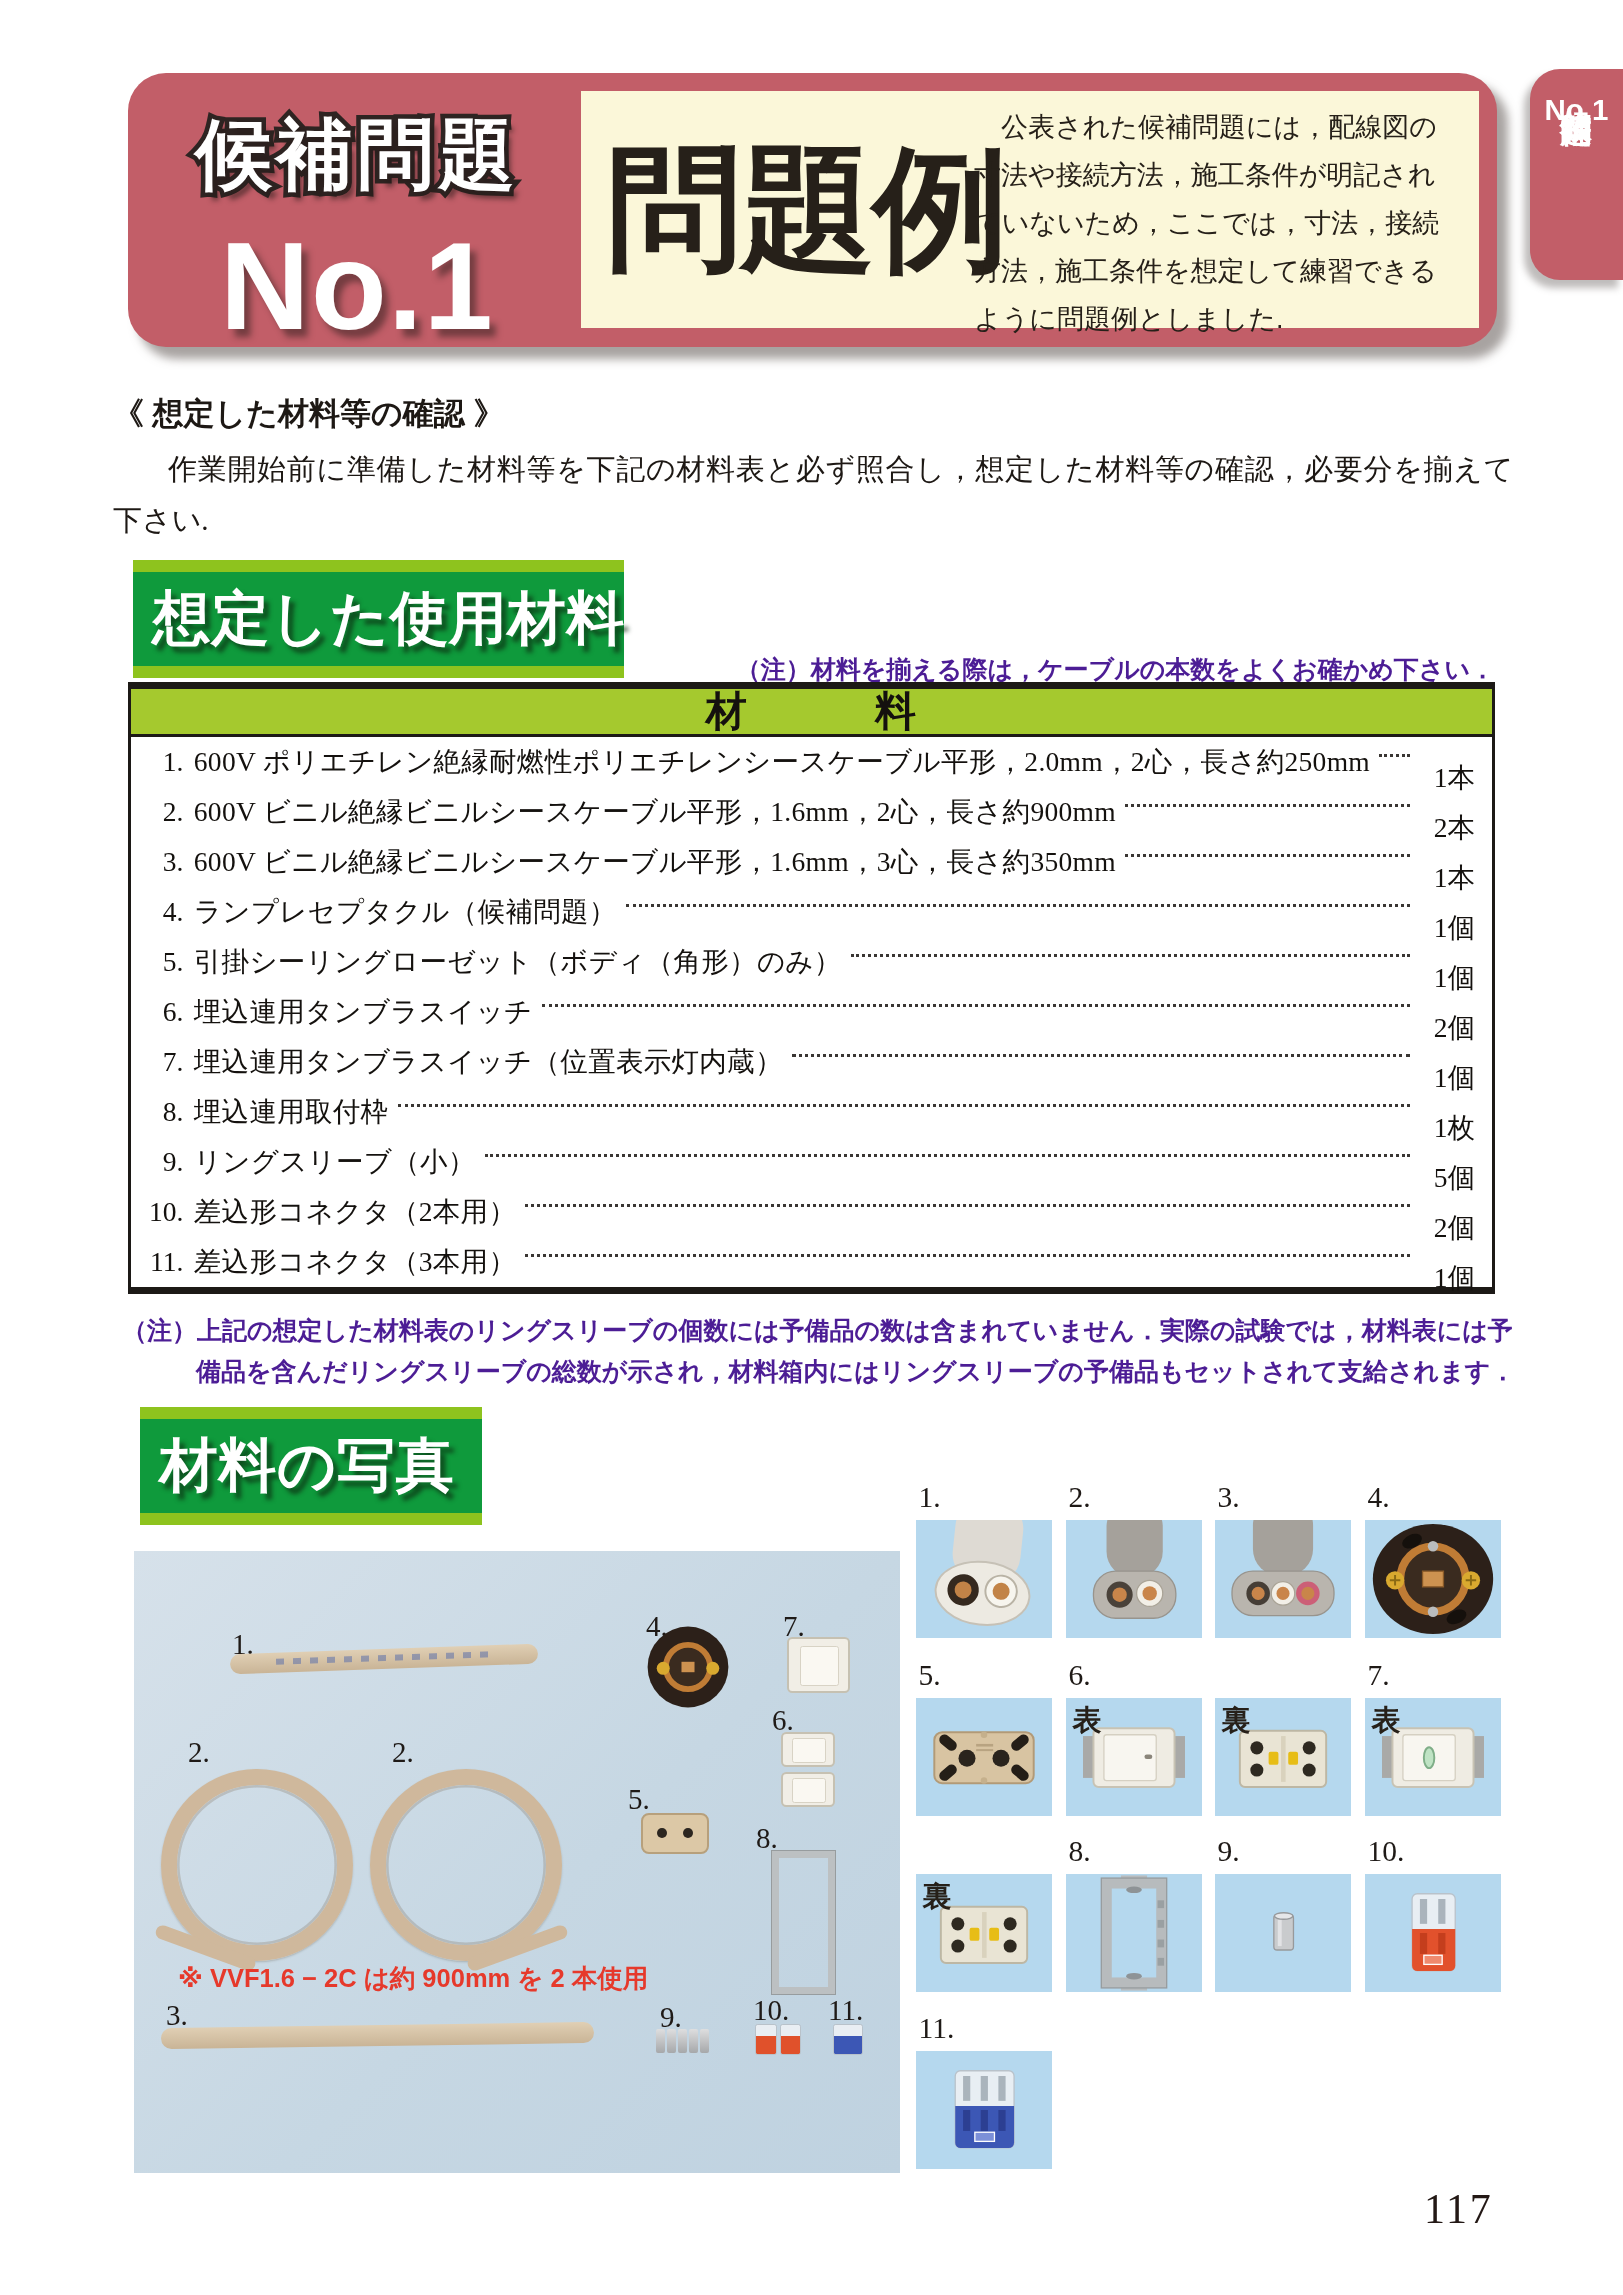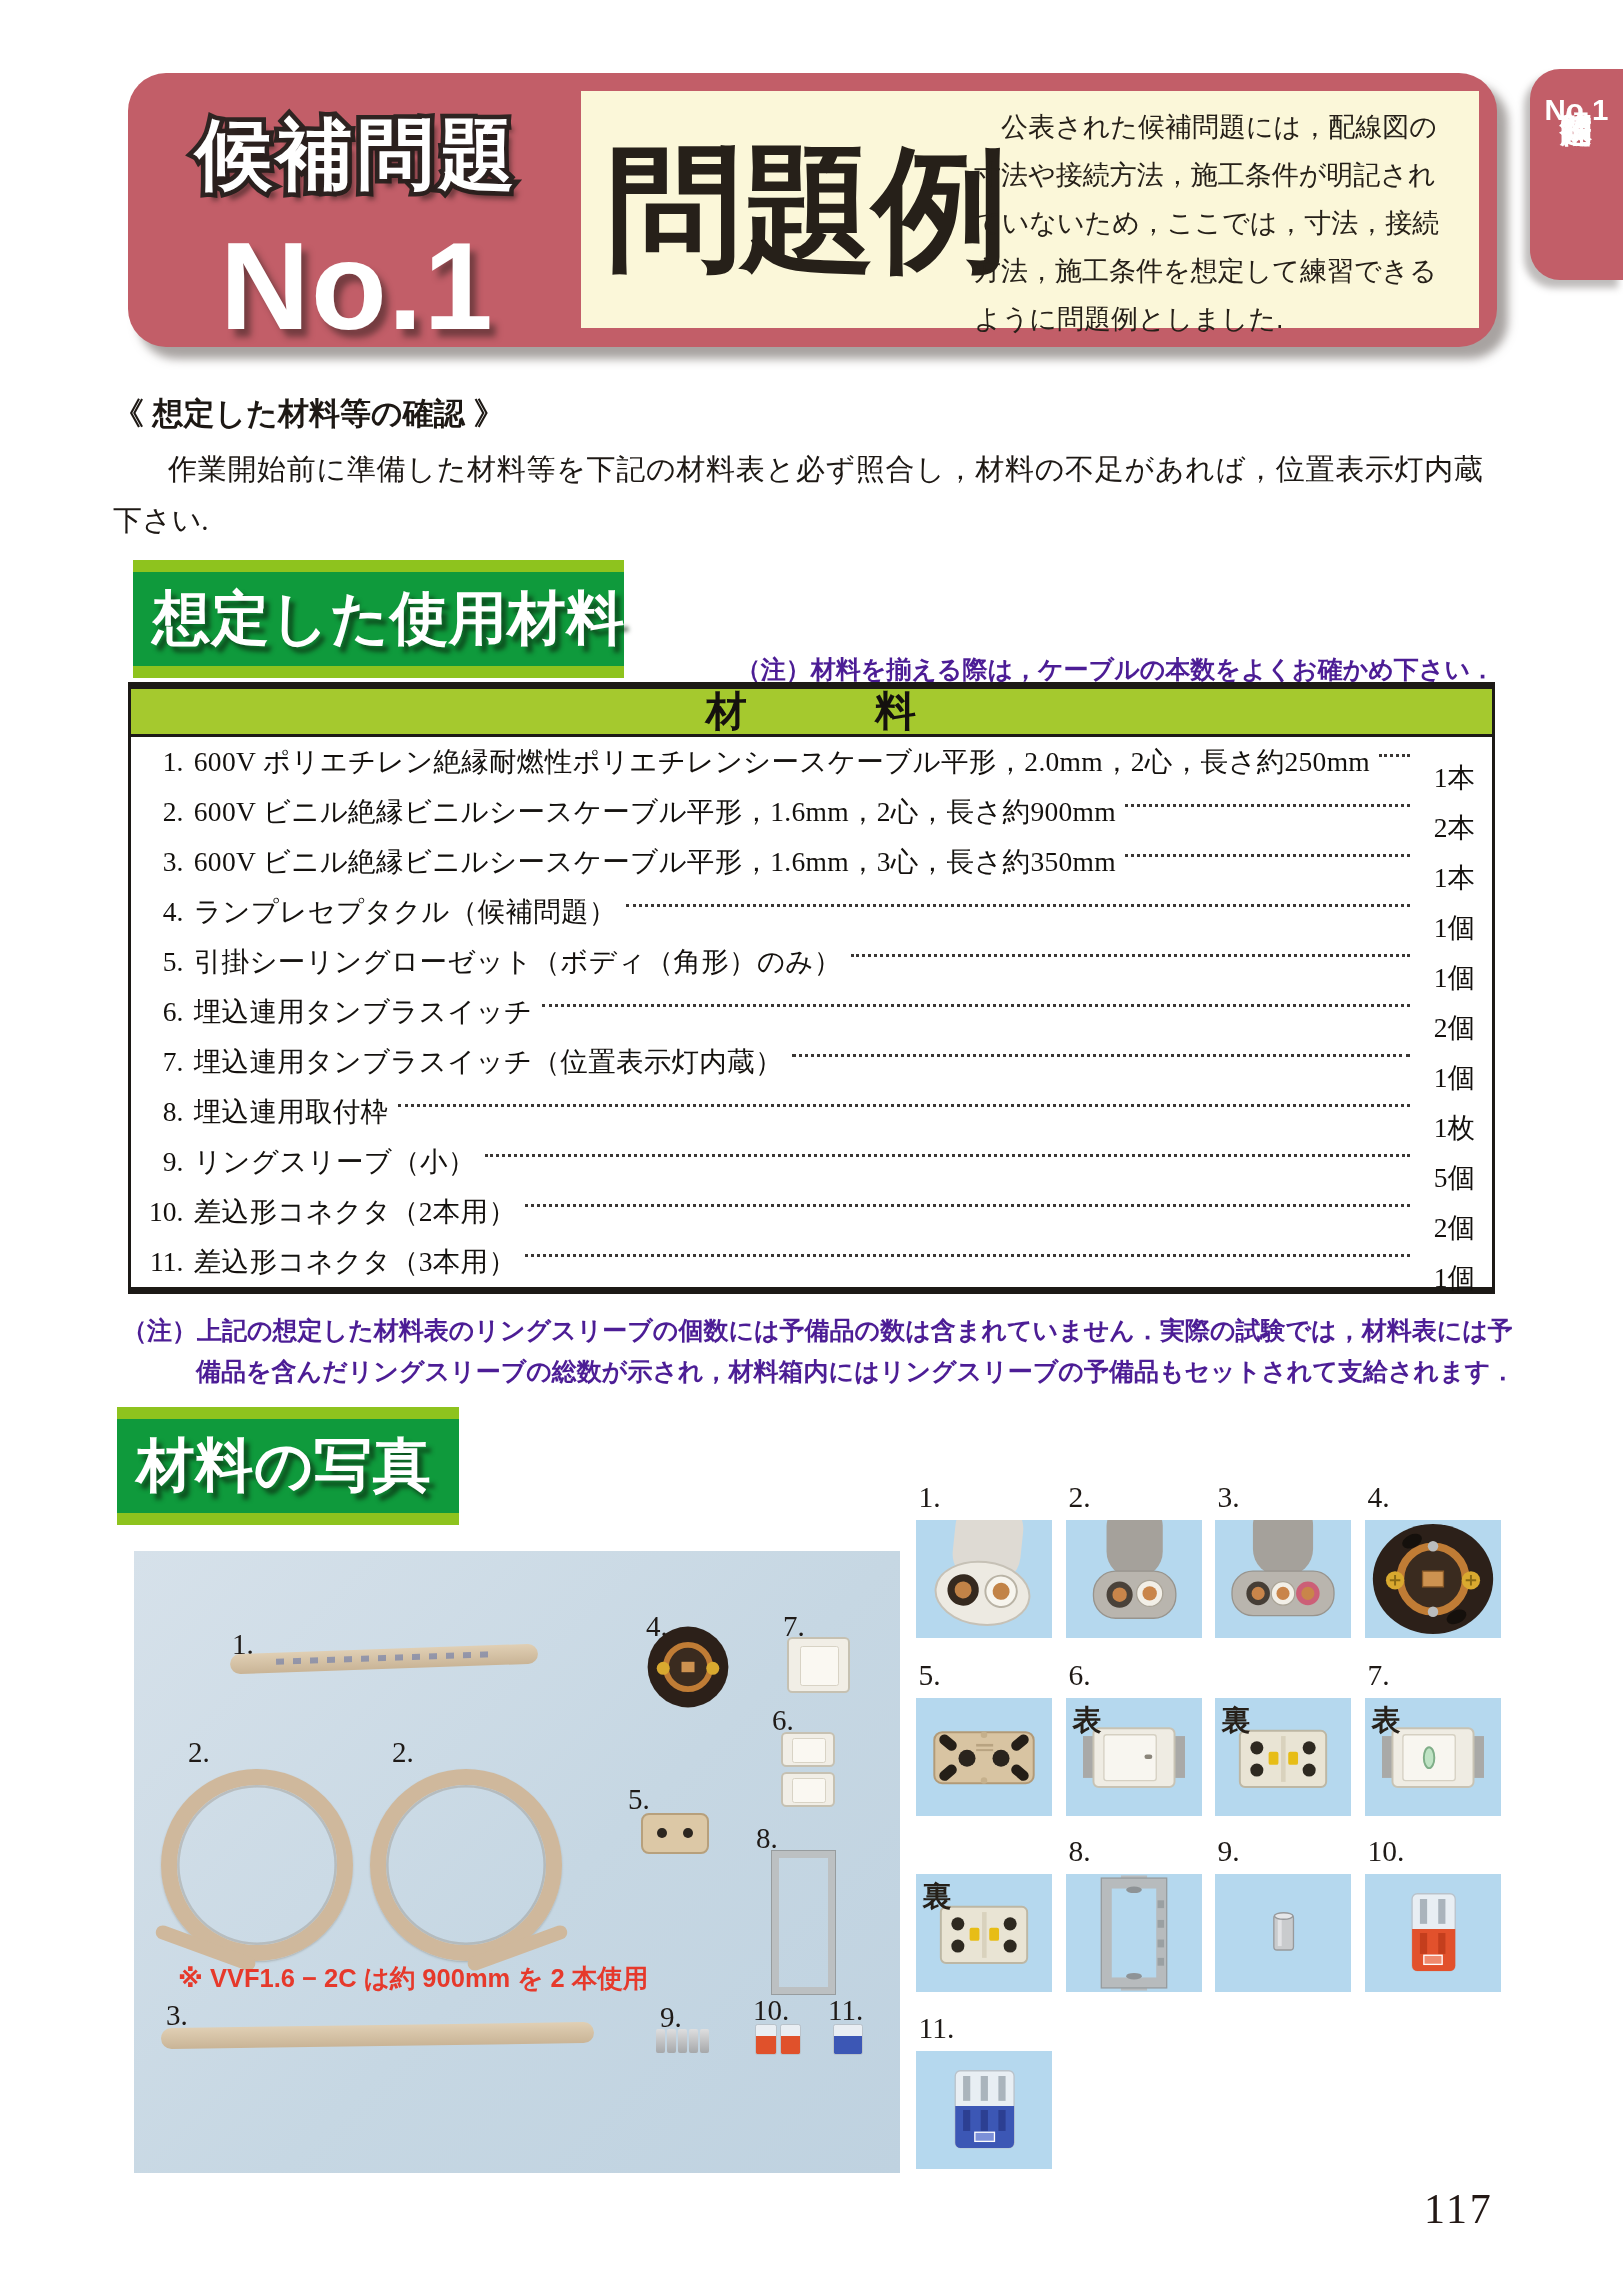--- a/index.html
+++ b/index.html
@@ -59,21 +59,21 @@
   .banner {
     position:absolute; background:#0f9a3c;
     border-top:12.4px solid #8ec31e; border-bottom:12.4px solid #8ec31e;
     display:flex; align-items:center;
     font-family:"Liberation Sans","DejaVu Sans",sans-serif;
     color:#fff; font-weight:900;
   }
   .banner span { padding-left:19.6px; font-size:58px; letter-spacing:0.7px;
     text-shadow:5.2px 5.9px 4.6px rgba(12,40,16,.65); white-space:nowrap; }
   #banner-materials { left:133px; top:560px; width:491px; height:118px; }
-  #banner-photos    { left:117px; top:1407px; width:342px; height:118px; }
+  #banner-photos    { left:140px; top:1407px; width:342px; height:118px; }
 
   
   .red-note { position:absolute; color:#4c1d95;
     font-family:"Liberation Sans","DejaVu Sans",sans-serif;
     font-weight:700; font-size:25px; white-space:nowrap; }
   #note-above { top:653px; right:128px; text-align:right; }
   #note-b1 { left:122px; top:1314px; }
   #note-b2 { left:196px; top:1355px; }
 
   
@@ -152,21 +152,21 @@
 方法，施工条件を想定して練習できる
 ように問題例としました.</p>
   </div>
 </div>
 <div class="side-tab">
   <div class="side-tab-v">候補問題</div>
   <div class="side-tab-n">No.1</div>
 </div>
 
 <div class="sec-heading">《 想定した材料等の確認 》</div>
-<div class="body-line1">作業開始前に準備した材料等を下記の材料表と必ず照合し，材料の不足があれば，位置表示灯内蔵</div>
+<div class="body-line1">作業開始前に準備した材料等を下記の材料表と必ず照合し，想定した材料等の確認，必要分を揃えて</div>
 <div class="body-line2">下さい.</div>
 
 <div class="banner" id="banner-materials">
   <span>想定した使用材料</span>
 </div>
 <div class="red-note" id="note-above">（注）材料を揃える際は，ケーブルの本数をよくお確かめ下さい．</div>
 
 <div class="mat-table">
   <div class="mat-head">材　　　料</div>
 

